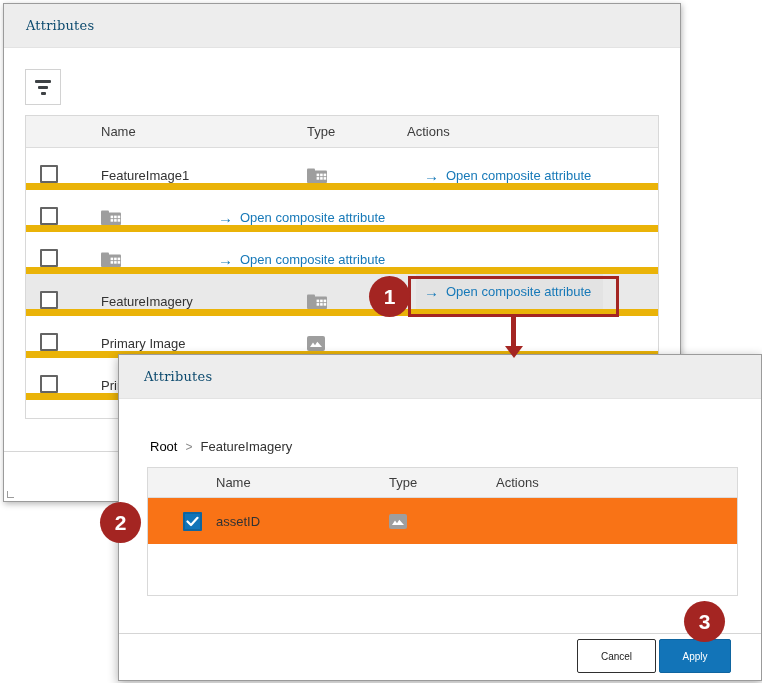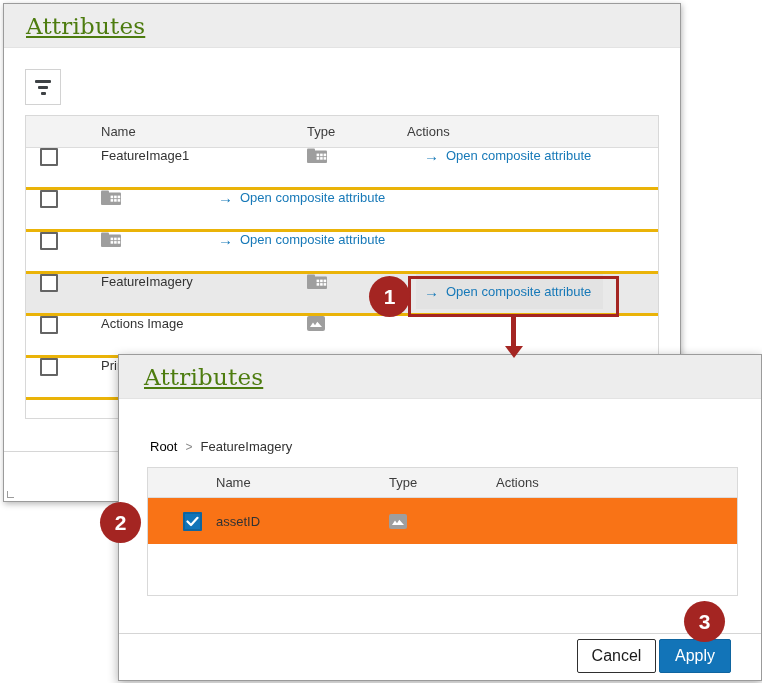--- a/index.html
+++ b/index.html
@@ -8,38 +8,38 @@
     position:relative; width:762px; height:683px; background:#ffffff;
     font-family:"Liberation Sans", sans-serif; overflow:hidden;
   }
 
   
   .dialog { position:absolute; background:#fff; border:1px solid #9b9b9b;
             box-shadow:1px 2px 6px rgba(0,0,0,.28); }
   .dlg-header { height:44px; background:#ededed; border-bottom:1px solid #e3e3e3;
                 display:flex; align-items:center; }
   .dlg-title { font-family:"DejaVu Serif","Liberation Serif",serif;
-               font-size:23px; font-weight:500; color:#4d7c0f; letter-spacing:.2px;text-decoration:underline; }
+               font-size:13px; font-weight:500; color:#0c4a6e; letter-spacing:.2px; }
 
   
   .dlg1 { left:3px; top:3px; width:678px; height:499px; z-index:1; }
   .dlg1 .dlg-title { padding-left:22px; }
 
   .filter-btn { position:absolute; left:21px; top:65px; width:36px; height:36px;
     background:#fff; border:1px solid #d2d2d2; display:flex; flex-direction:column;
     align-items:center; justify-content:center; gap:3px; cursor:pointer; }
   .fbar { height:3px; background:#3e4245; border-radius:1px; }
   .fbar.b1 { width:16px; } .fbar.b2 { width:10px; } .fbar.b3 { width:5px; }
 
   .t1 { position:absolute; left:21px; top:111px; width:634px; height:304px;
         border:1px solid #d8d8d8; background:#fff; }
   .t-head { display:flex; align-items:center; background:#f3f3f3;
             border-bottom:1px solid #dcdcdc; font-size:13px; color:#3c3c3c; }
   .t1 .t-head { height:32px; }
-  .t1-row { display:flex; align-items:flex-start; height:42px; border-bottom:3px solid #eab308;
+  .t1-row { display:flex; align-items:flex-end; height:42px; border-bottom:7px solid #eab308;
             font-size:13px; color:#333; background:#fff; }
   .t1-row.hl { background:#e9e9e9; }
   .cchk { width:75px; padding-left:14px; display:flex; align-items:center; }
   .cname { width:206px; }
   .ctype { width:100px; display:flex; align-items:center; }
   .cact { flex:1; display:flex; align-items:center; }
 
   .cb { width:18px; height:18px; border:2px solid #646464; background:#fff;
         border-radius:1px; display:inline-block; cursor:pointer; }
   .cb.checked { background:#1274b8; border-color:#0f65a0; display:flex;
@@ -70,21 +70,21 @@
   .t2 .t-head { height:30px; }
   .t2-row { display:flex; align-items:center; height:46px; background:#f97316;
             font-size:13px; color:#333; }
   .d2chk  { width:68px; padding-left:35px; display:flex; align-items:center; }
   .d2name { width:173px; }
   .d2type { width:107px; display:flex; align-items:center; }
   .d2act  { flex:1; }
   .t2 .d2chk .cb.checked { width:19px; height:19px; }
 
   .footer-line { position:absolute; left:0; top:278px; width:100%; height:1px; background:#d5d5d5; }
-  .btn { position:absolute; top:284px; height:34px; font-size:16px;
+  .btn { position:absolute; top:284px; height:34px; font-size:10px;
          font-family:"Liberation Sans",sans-serif; border-radius:2px; cursor:pointer;
          display:flex; align-items:center; justify-content:center; }
   .btn-cancel { left:458px; width:79px; background:#fff; border:1px solid #2f2f2f; color:#1a1a1a; }
   .btn-apply  { left:540px; width:72px; background:#1274b8; border:1px solid #0f65a0; color:#fff; }
 
   
   .num-circle { position:absolute; width:41px; height:41px; border-radius:50%;
     background:#a42522; color:#fff; font-size:21px; font-weight:bold;
     display:flex; align-items:center; justify-content:center; z-index:30; }
   .nc1 { left:369px; top:276px; }
@@ -237,21 +237,21 @@
           <span class="arr">→</span>
           <span>Open composite attribute</span>
             </a>
         </div>
       </div>
 
       <div class="t1-row">
         <div class="cchk">
             <span class="cb"></span>
           </div>
-        <div class="cname">Actions Image</div>
+        <div class="cname">Primary Image</div>
         <div class="ctype">
             <span>
           <svg class="icon-svg" width="18" height="15" viewBox="0 0 18 15">
                 <rect x="0" y="0" width="18" height="15" rx="2" fill="#9e9e9e"></rect>
                 <path fill="#ffffff" d="M3 11 L6 6.5 L8 9.2 L10.3 5.8 L15 11 Z"></path>
               </svg>
             </span>
         </div>
         <div class="cact"></div>
       </div>

